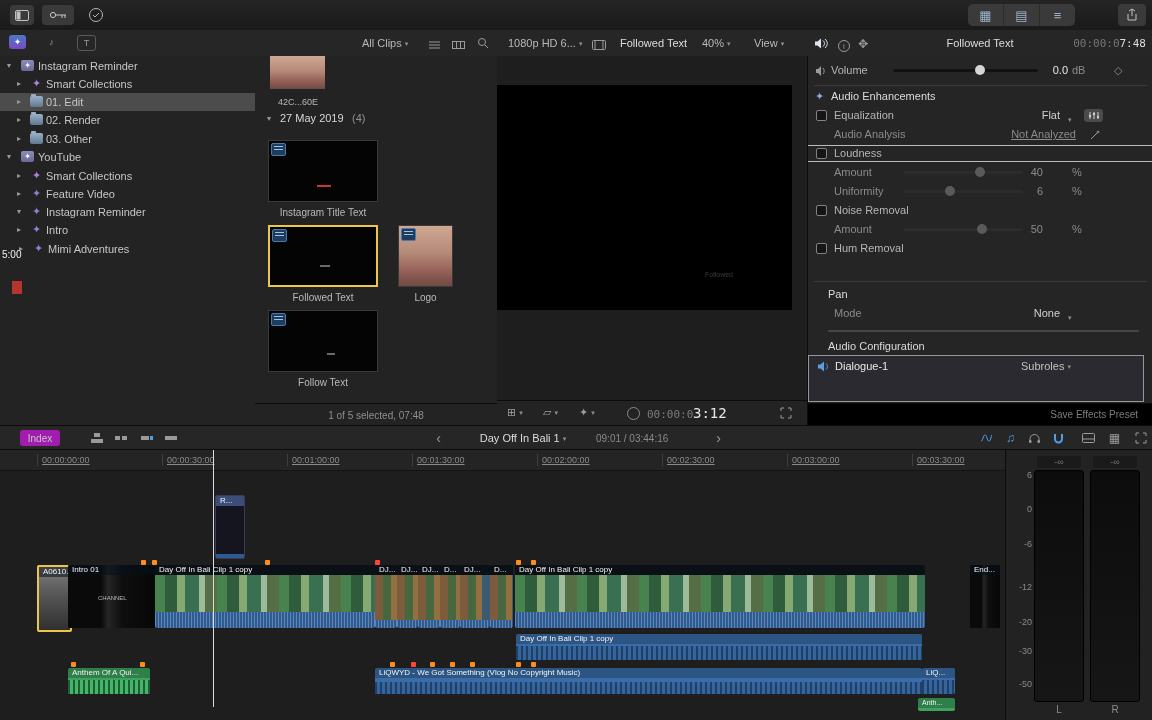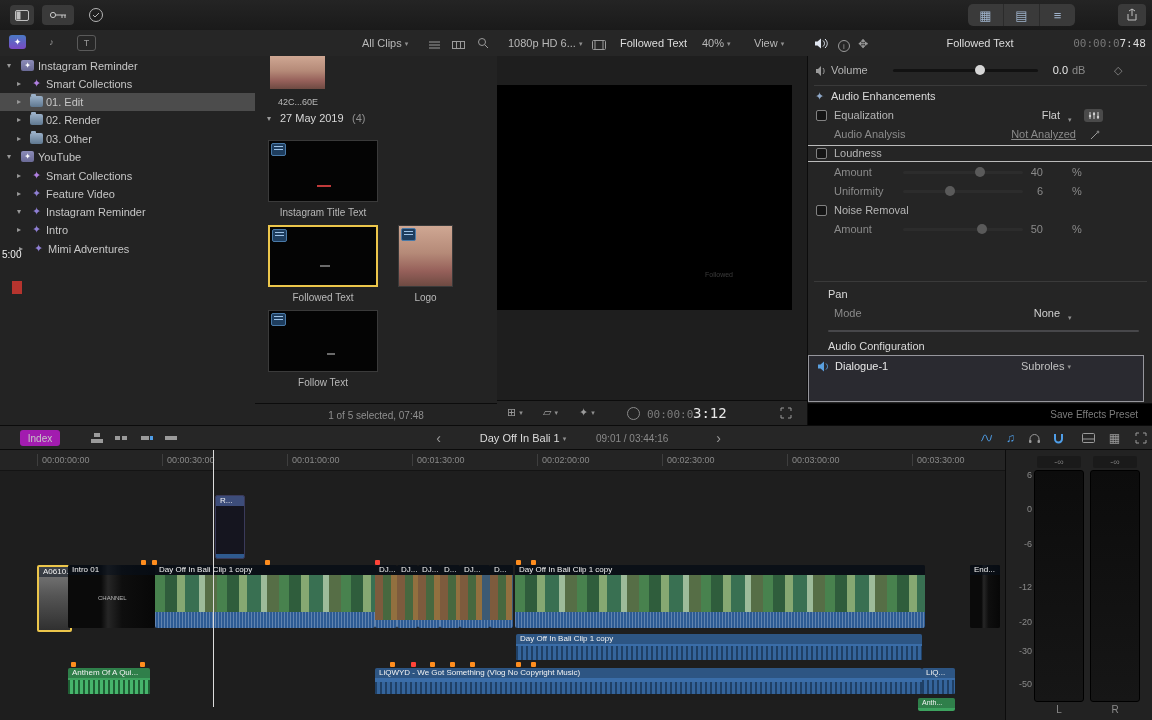--- a/index.html
+++ b/index.html
@@ -69,21 +69,21 @@
   .role-box{position:absolute;left:0;top:299px;width:336px;height:47px;background:#2a2a30;border:1px solid #96969c;box-sizing:border-box;}
   
   #timeline-toolbar{position:absolute;left:0;top:425px;width:1152px;height:25px;background:#262626;border-top:1px solid #0b0b0b;border-bottom:1px solid #0b0b0b;box-sizing:border-box;}
   .tt-btn{position:absolute;top:4px;height:16px;background:#a21caf;border-radius:3px;color:#c6c6c6;font-size:10px;
           display:flex;align-items:center;justify-content:center;}
   .tt-ic{position:absolute;top:3px;height:18px;width:21px;display:flex;align-items:center;justify-content:center;color:#9a9a9a;font-size:12px;}
   .blue{color:#4f9ee8;}
   
   #timeline{position:absolute;left:0;top:450px;width:1005px;height:270px;background:#1e1e1e;overflow:hidden;}
   #ruler{position:absolute;left:0;top:0;width:100%;height:20px;background:#242424;border-bottom:1px solid #141414;}
-  .rl{position:absolute;top:4px;font-size:9px;color:#8a8a8a;border-left:1px solid #3e3e3e;padding-left:4px;line-height:12px;}
+  .rl{position:absolute;top:4px;font-size:9px;color:#8a8a8a;border-left:1px solid #3e3e3e;padding-left:4px;line-height:12px;text-decoration:underline;}
   .clip{position:absolute;border-radius:2px;overflow:hidden;background:#111;}
   .clip-label{position:absolute;top:0;left:0;right:0;height:10px;line-height:10px;font-size:8px;color:#f2f2f2;
               padding-left:4px;background:rgba(8,16,30,.55);white-space:nowrap;overflow:hidden;}
   .wave-strip{position:absolute;left:0;right:0;bottom:0;background:#2d5b94;}
   .wave-strip::after{content:"";position:absolute;inset:0;background:repeating-linear-gradient(90deg,rgba(255,255,255,.25) 0 1px,transparent 1px 3px);}
   .thumb-bali{position:absolute;left:0;right:0;background:repeating-linear-gradient(90deg,#48824e 0 10px,#2f5d3c 10px 22px,#86a872 22px 30px,#397052 30px 44px,#9dbb9a 44px 50px,#566e46 50px 62px);}
   .thumb-dark{position:absolute;left:0;right:0;background:linear-gradient(90deg,#0a0a0a 0%,#0a0a0a 38%,#262626 46%,#0e0e0e 62%,#070707 100%);}
   .thumb-mixed{position:absolute;left:0;right:0;background:repeating-linear-gradient(90deg,#7d5b3d 0 8px,#47683f 8px 16px,#92703f 16px 22px,#3c5a74 22px 30px,#6b4a4a 30px 38px);}
   .thumb-gray{position:absolute;left:0;right:0;background:linear-gradient(180deg,#7d7d7d,#555 45%,#303030);}
   .aclip{position:absolute;background:#3a6da8;border-radius:2px;overflow:hidden;}
@@ -388,20 +388,24 @@
     </div>
     <div class="ins-row" style="top:166px">
       <span class="lbl dim" style="left:26px">Amount</span>
       <span class="slider dimtrack" style="left:95px;width:120px;">
           <span class="knob dimknob" style="left:74px;"></span>
         </span>
       <span class="val dim" style="left:205px;width:30px;color:#8a8a8a;">50</span>
       <span class="lbl dim" style="left:264px">%</span>
     </div>
 
+    <div class="ins-row" style="top:185px">
+      <span class="cb" style="left:8px"></span>
+      <span class="lbl" style="left:26px">Hum Removal</span>
+    </div>
 
     <div class="ins-div" style="top:225px"></div>
     <div class="ins-row" style="top:231px">
       <span class="lbl sec" style="left:20px">Pan</span>
     </div>
     <div class="ins-row" style="top:250px">
       <span class="lbl dim" style="left:26px">Mode</span>
       <span class="val" style="left:200px;width:52px;">None</span>
       <span class="chev abs" style="left:257px;top:4px;">▾</span>
     </div>

